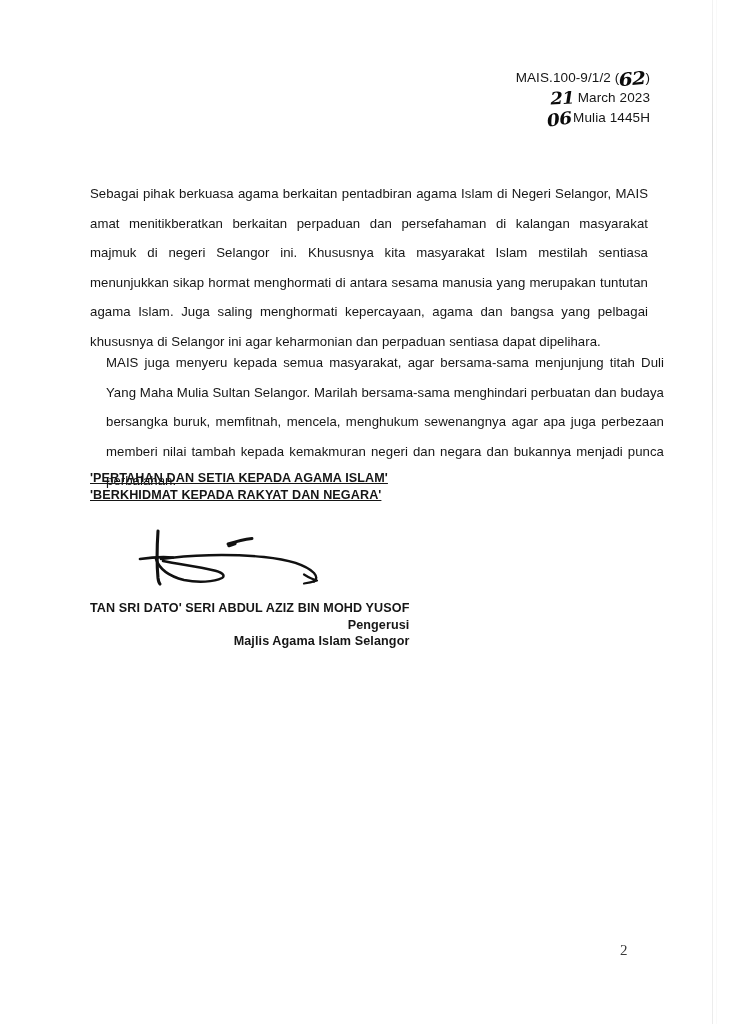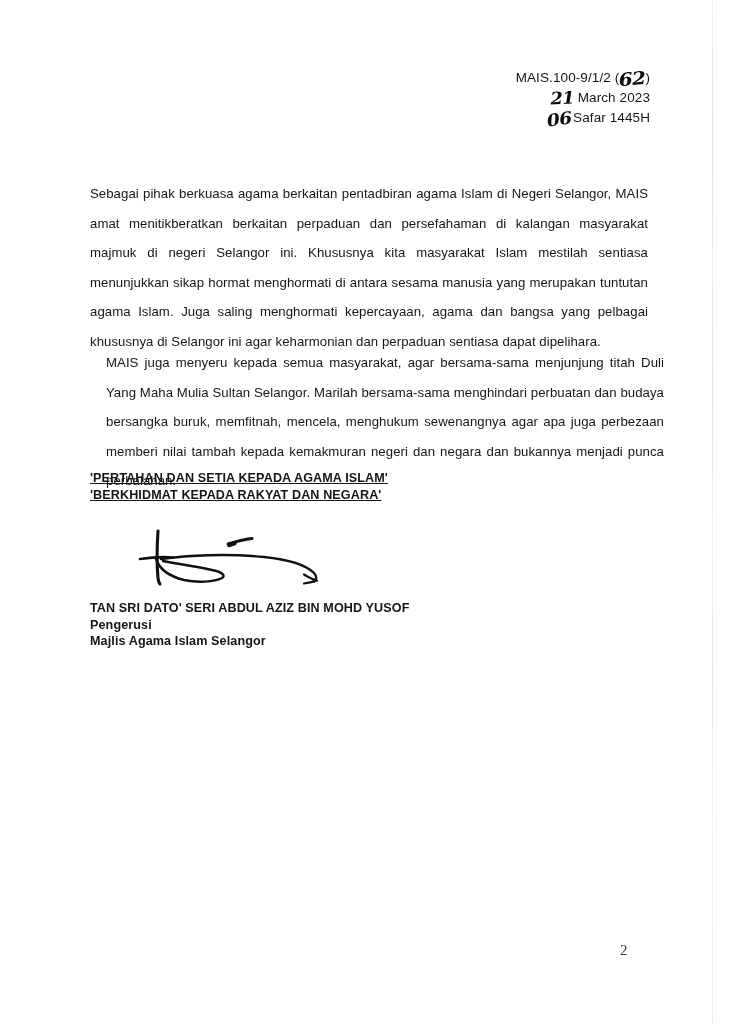--- a/index.html
+++ b/index.html
@@ -111,21 +111,21 @@
   
   .signer {
     position: absolute;
     left: 90px;
     top: 600px;
     font-size: 12.6px;
     font-weight: 700;
     line-height: 16.5px;
     letter-spacing: 0.1px;
   }
-  .signer span { display: block; white-space: nowrap; }
+  .signer span { display: block; white-space: nowrap; text-align: right; }
 
   
   .page-number {
     position: absolute;
     left: 620px;
     top: 942px;
     font-family: "Liberation Serif", serif;
     font-size: 15px;
     color: #3a3a3a;
   }
@@ -136,21 +136,21 @@
 <div class="page">
 
   <div class="scan-line"></div>
   <div class="scan-line2"></div>
 
   <div class="ref-block">
     <span class="ref-line"><span>MAIS.100-9/1/2 (</span><span class="hand hand-62">62</span><span>)</span></span>
 
     <span class="ref-line"><span class="hand hand-21">21</span><span>March 2023</span></span>
 
-    <span class="ref-line"><span class="hand hand-06">06</span><span>Safar 1445H</span></span>
+    <span class="ref-line"><span class="hand hand-06">06</span><span>Mulia 1445H</span></span>
   </div>
 
   <p class="para" id="para-1">Sebagai pihak berkuasa agama berkaitan pentadbiran agama Islam di Negeri Selangor, MAIS amat menitikberatkan berkaitan perpaduan dan persefahaman di kalangan masyarakat majmuk di negeri Selangor ini. Khususnya kita masyarakat Islam mestilah sentiasa menunjukkan sikap hormat menghormati di antara sesama manusia yang merupakan tuntutan agama Islam. Juga saling menghormati kepercayaan, agama dan bangsa yang pelbagai khususnya di Selangor ini agar keharmonian dan perpaduan sentiasa dapat dipelihara.</p>
 
   <p class="para" id="para-2">MAIS juga menyeru kepada semua masyarakat, agar bersama-sama menjunjung titah Duli Yang Maha Mulia Sultan Selangor. Marilah bersama-sama menghindari perbuatan dan budaya bersangka buruk, memfitnah, mencela, menghukum sewenangnya agar apa juga perbezaan memberi nilai tambah kepada kemakmuran negeri dan negara dan bukannya menjadi punca perbalahan.</p>
 
   <div class="slogan">
     <span>'PERTAHAN DAN SETIA KEPADA AGAMA ISLAM'</span>
     <span>'BERKHIDMAT KEPADA RAKYAT DAN NEGARA'</span>
   </div>

